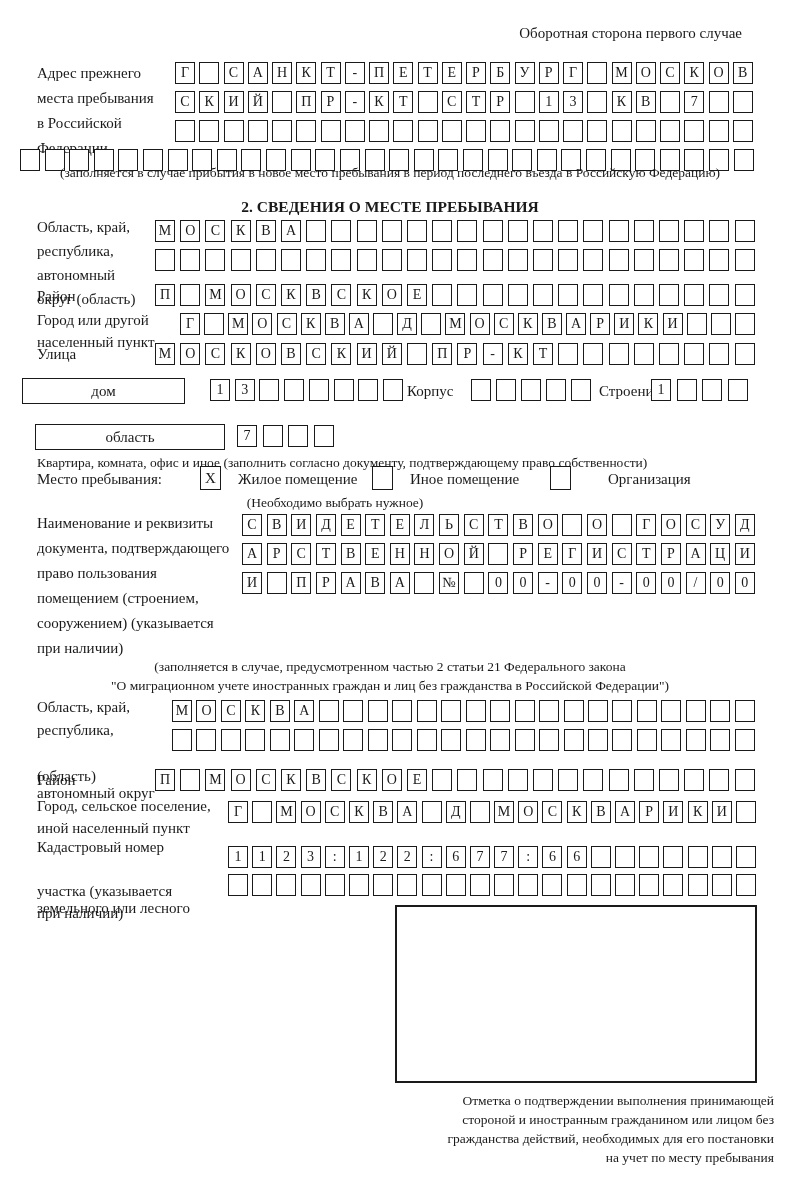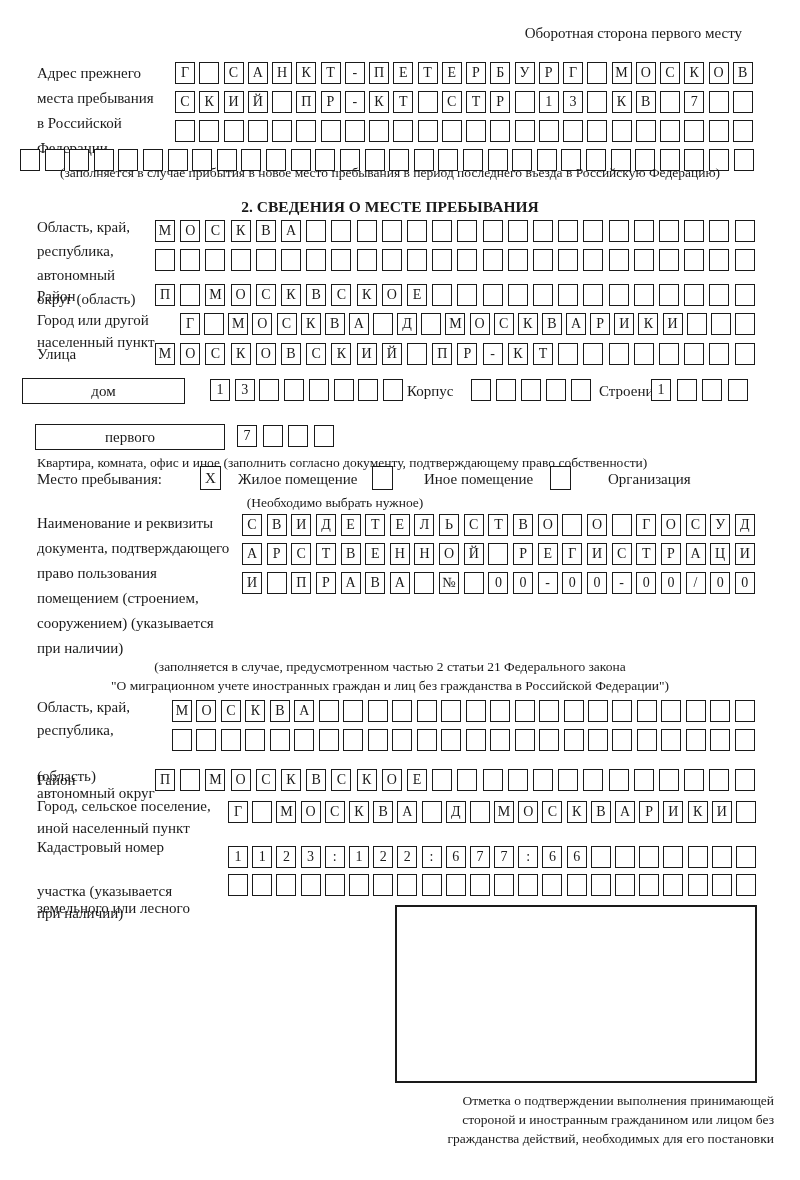--- a/index.html
+++ b/index.html
@@ -26,21 +26,21 @@
     background:#fff;display:flex;align-items:center;justify-content:center;font-size:15px;
   }
   .bigbox{position:absolute;box-sizing:border-box;border:2px solid #1a1a1a;background:#fff;}
   .stampcap{position:absolute;font-size:13.5px;line-height:19px;text-align:right;}
 </style>
 </head>
 <body>
 
 <div id="page">
 
-  <div class="lab" style="right:58px;top:24px;">Оборотная сторона первого месту</div>
+  <div class="lab" style="right:58px;top:24px;">Оборотная сторона первого случае</div>
 
   <div class="lab" style="left:37px;top:64px;">Адрес прежнего</div>
   <div class="lab" style="left:37px;top:89px;">места пребывания</div>
   <div class="lab" style="left:37px;top:114px;">в Российской</div>
   <div class="lab" style="left:37px;top:139px;">Федерации</div>
 
   <div class="cellrow" style="left:175px;top:62px;width:578px;">
       <div class="cell">Г</div>
       <div class="cell"></div>
       <div class="cell">С</div>
@@ -320,35 +320,35 @@
     </div>
   <div class="lab" style="left:599px;top:382px;">Строение</div>
   <div class="cellrow" style="left:651px;top:379px;width:97px;">
       <div class="cell">1</div>
       <div class="cell"></div>
       <div class="cell"></div>
       <div class="cell"></div>
     </div>
 
   <div class="wbox" style="left:35px;top:424px;width:190px;height:26px;">
-    <span>первого</span>
+    <span>область</span>
   </div>
   <div class="cellrow" style="left:237px;top:425px;width:97px;">
       <div class="cell">7</div>
       <div class="cell"></div>
       <div class="cell"></div>
       <div class="cell"></div>
     </div>
   <div class="cap" style="left:37px;top:454px;">Квартира, комната, офис и иное (заполнить согласно документу, подтверждающему право собственности)</div>
 
   <div class="lab" style="left:37px;top:470px;">Место пребывания:</div>
   <div class="chk" style="left:200px;top:466px;">X</div>
   <div class="lab" style="left:238px;top:470px;">Жилое помещение</div>
   <div class="chk" style="left:372px;top:466px;"></div>
-  <div class="lab" style="left:424px;top:470px;">Иное помещение</div>
+  <div class="lab" style="left:410px;top:470px;">Иное помещение</div>
   <div class="chk" style="left:550px;top:466px;"></div>
   <div class="lab" style="left:608px;top:470px;">Организация</div>
   <div class="cap center" style="left:205px;top:494px;width:260px;">(Необходимо выбрать нужное)</div>
 
   <div class="lab" style="left:37px;top:514px;">Наименование и реквизиты</div>
   <div class="lab" style="left:37px;top:539px;">документа, подтверждающего</div>
   <div class="lab" style="left:37px;top:564px;">право пользования</div>
   <div class="lab" style="left:37px;top:589px;">помещением (строением,</div>
   <div class="lab" style="left:37px;top:614px;">сооружением) (указывается</div>
   <div class="lab" style="left:37px;top:639px;">при наличии)</div>
@@ -588,15 +588,16 @@
       <div class="cell"></div>
       <div class="cell"></div>
       <div class="cell"></div>
     </div>
 
   <div class="bigbox" style="left:395px;top:905px;width:362px;height:178px;"></div>
   <div class="stampcap" style="left:378px;top:1091px;width:396px;">
     <div>Отметка о подтверждении выполнения принимающей</div>
     <div>стороной и иностранным гражданином или лицом без</div>
     <div>гражданства действий, необходимых для его постановки</div>
+    <div>на учет по месту пребывания</div>
   </div>
 
 </div>
 
 </body></html>

